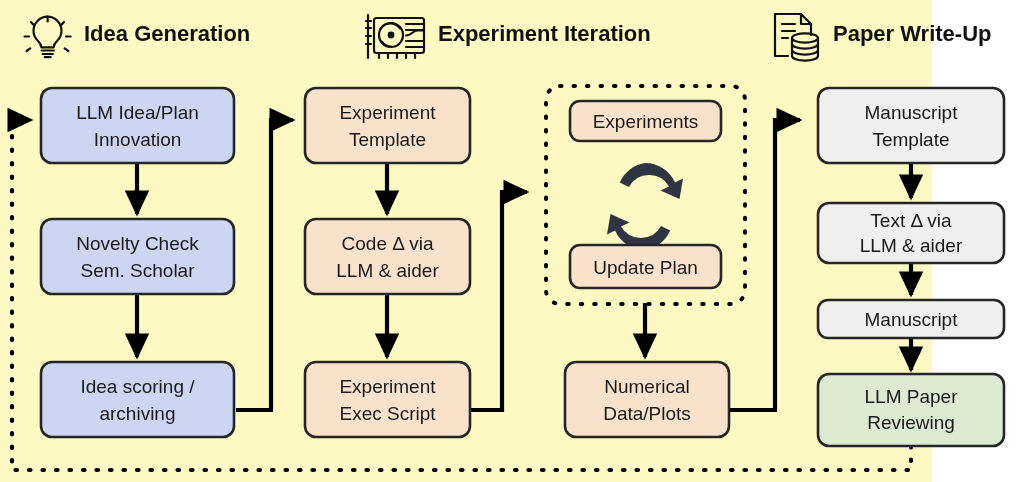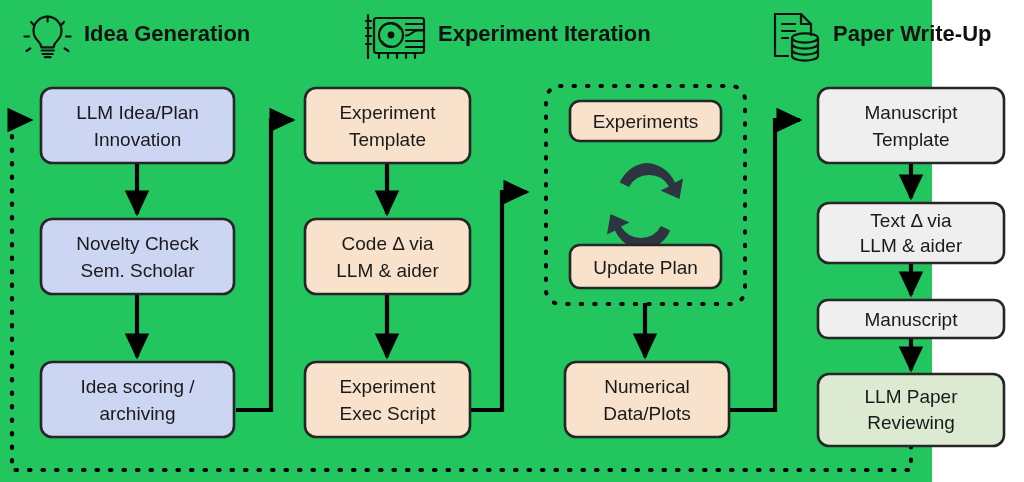--- a/index.html
+++ b/index.html
@@ -1,18 +1,18 @@
 <!DOCTYPE html>
 <html><head>
 <meta charset="utf-8">
 <style>
   html,body{margin:0;padding:0;background:#ffffff;}
   body{width:1024px;height:482px;overflow:hidden;
        font-family:"Liberation Sans","DejaVu Sans",sans-serif;}
-  #stage{position:relative;width:932px;height:482px;background:#22c55e;}
+  #stage{position:relative;width:932px;height:482px;background:#fef9c3;}
   svg.diagram{position:absolute;left:0;top:0;width:1024px;height:482px;}
   .hdr-title{font-weight:bold;font-size:22px;fill:#111111;}
   .node-text{font-size:19px;fill:#1a1a1a;text-anchor:middle;}
   .node-rect{stroke:#262626;stroke-width:2.6;}
   .edge{stroke:#000;stroke-width:4.2;fill:none;stroke-linecap:butt;stroke-linejoin:miter;}
   .dotline{stroke:#000;stroke-width:4.2;fill:none;stroke-dasharray:1.5 12;stroke-linecap:round;}
   .dotbox{fill:none;stroke:#000;stroke-width:4;stroke-dasharray:1.5 12;stroke-linecap:round;}
   .icn{stroke:#111;fill:none;stroke-width:2.2;stroke-linecap:round;stroke-linejoin:round;}
   .icnf{fill:#111;stroke:none;}
 </style>

